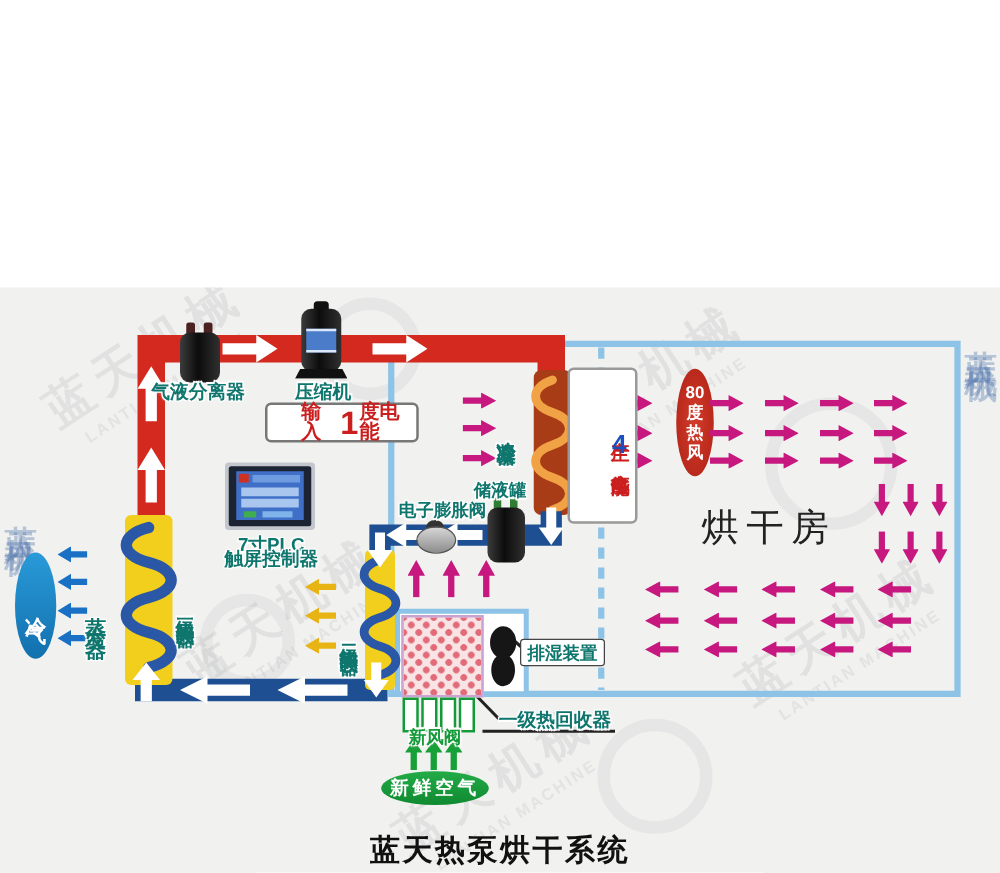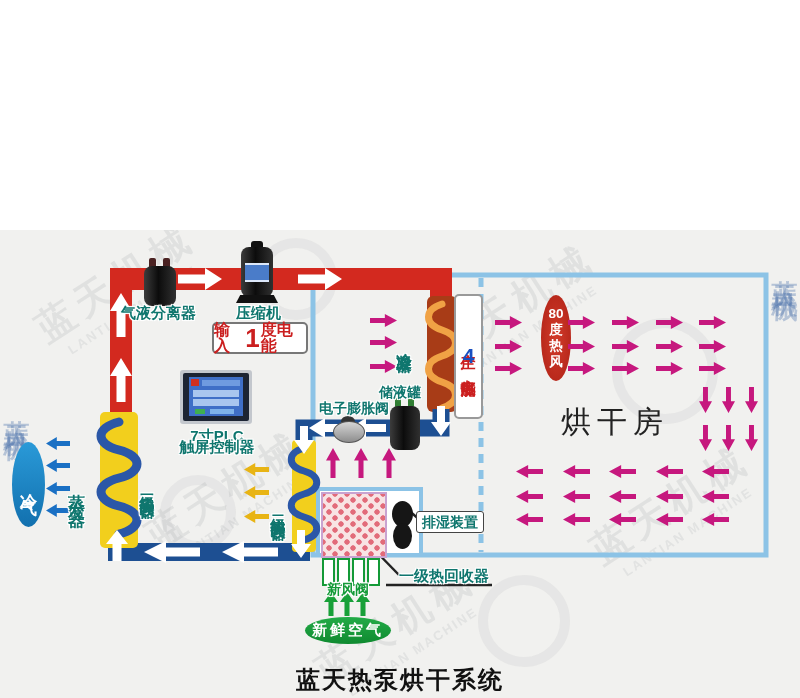--- a/index.html
+++ b/index.html
@@ -23,21 +23,21 @@
   
   .ar{position:absolute;z-index:2;display:block;}
   .ar.r{width:27px;height:13px;background:#c6187e;clip-path:polygon(0 31%,55% 31%,55% 0,100% 50%,55% 100%,55% 69%,0 69%);}
   .ar.l{width:27px;height:13px;background:#c6187e;clip-path:polygon(100% 31%,45% 31%,45% 0,0 50%,45% 100%,45% 69%,100% 69%);}
   .ar.dn{width:13px;height:26px;background:#c6187e;clip-path:polygon(31% 0,31% 55%,0 55%,50% 100%,100% 55%,69% 55%,69% 0);}
   .ar.up{width:14px;height:30px;background:#c6187e;clip-path:polygon(32% 100%,32% 42%,0 42%,50% 0,100% 42%,68% 42%,68% 100%);}
   .ar.blue{background:#1a70c4;width:24px;}
   .ar.yel{background:#e8b414;width:25px;}
   .ar.grn{background:#18a038;width:14px;height:24px;}
   
-  .enbox{position:absolute;z-index:3;background:#fff;border:2px solid #777;border-radius:5px;display:flex;align-items:center;justify-content:center;color:#cb1f1f;font-weight:800;}
+  .enbox{position:absolute;z-index:3;background:#fff;border:2px solid #777;border-radius:5px;display:flex;align-items:center;justify-content:center;color:#cb1f1f;font-weight:800;padding-left:27px;}
   .enbox .big{font-size:26px;line-height:1;margin:0 1px;}
   .enbox .sm{font-size:16px;line-height:1;}
   .vbox{flex-direction:column;}
   .vbox .sm{writing-mode:vertical-rl;text-orientation:upright;font-size:15px;letter-spacing:1px;}
   .vbox .big{font-size:21px;color:#1a50c0;margin:1px 0;}
   .oval{position:absolute;z-index:2;border-radius:50%;display:flex;align-items:center;justify-content:center;color:#fff;font-weight:700;}
   .stack{white-space:pre-line;text-align:center;}
   .door{position:absolute;z-index:3;background:#1767af;color:#fff;font-weight:700;font-size:17px;display:flex;align-items:center;justify-content:center;word-spacing:26px;letter-spacing:2px;}
   .pinkbox{position:absolute;z-index:2;background-color:#f8e4e4;border:2px solid #c9a3d1;
     background-image:radial-gradient(#e26b7a 2.4px,transparent 3px),radial-gradient(#e26b7a 2.4px,transparent 3px);

